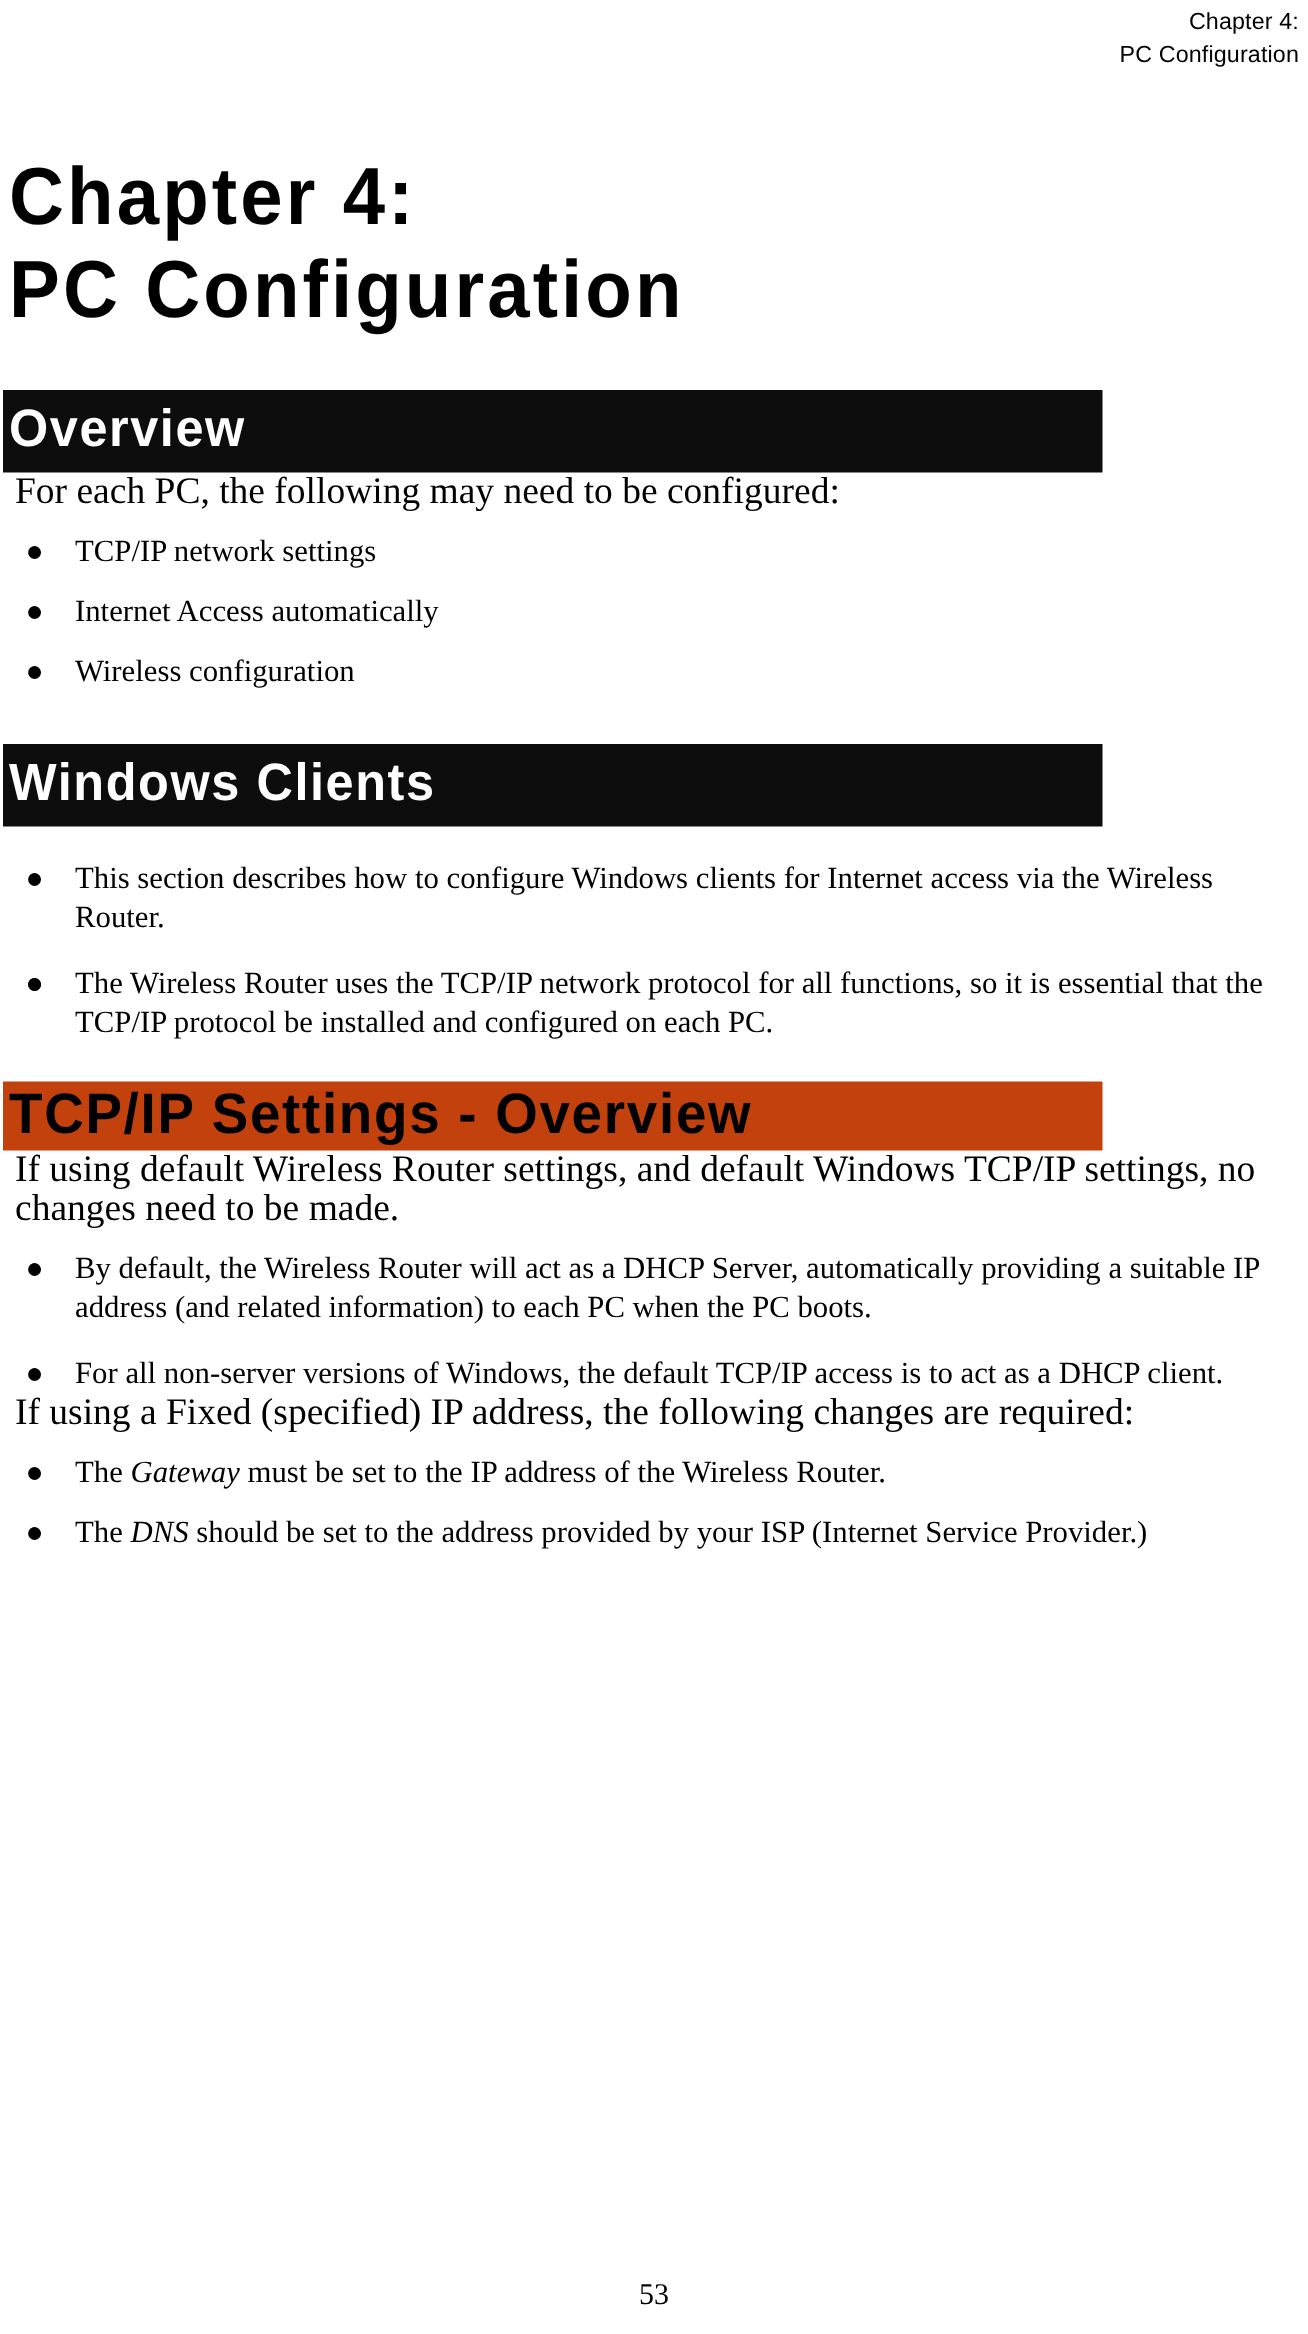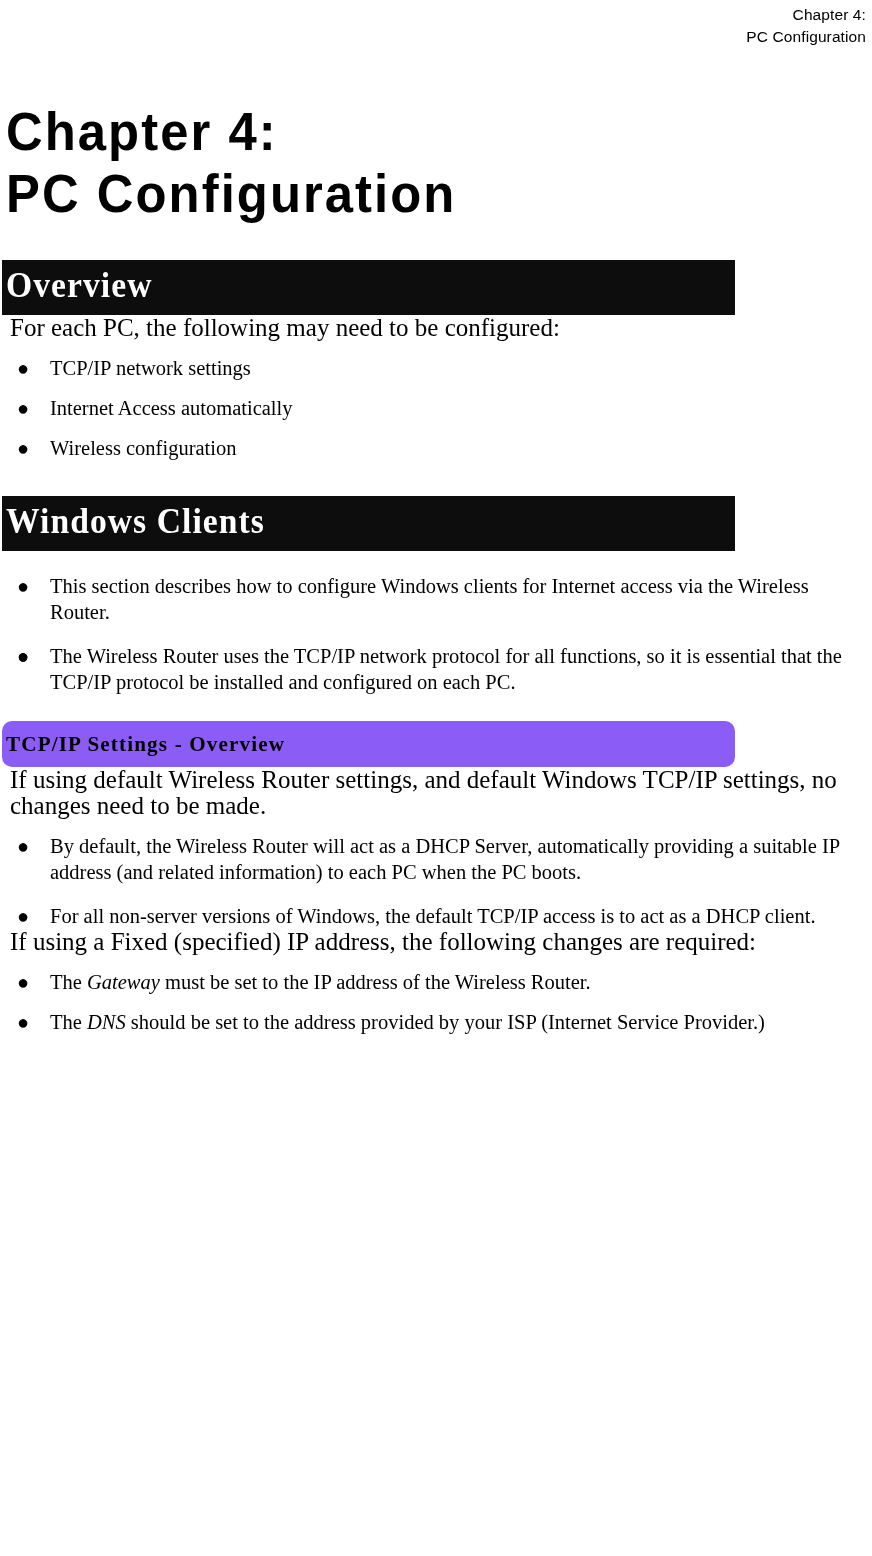--- a/index.html
+++ b/index.html
@@ -51,38 +51,37 @@
   }
   .chapter-title .line2 { display: block; }
 
   
   .banner {
     margin: 0;
     width: 733px;
     margin-left: -4px;
     box-sizing: border-box;
     padding: 6px 0 9px 4px;
-    font-family: Liberation Serif, serif;
+    font-family: Liberation Sans, sans-serif;
     font-weight: bold;
     font-size: 35px;
     line-height: 40px;
     letter-spacing: 1.1px;
   }
   .banner-dark {
     background: #0d0d0d;
     color: #ffffff;
   }
   .banner-gray {
-    background: #8b5cf6;
+    background: #c2410c;
     color: #000000;
-    font-size: 22px;
+    font-size: 38px;
     line-height: 33px;
     padding: 6px 0 7px 4px;
     letter-spacing: 1.2px;
-    border-radius: 10px;
   }
   .banner span { display: inline-block; transform: scaleX(0.96); transform-origin: left center; }
 
   .spacer-overview   { height: 36px; }
   .spacer-windows    { height: 35px; }
   .spacer-tcp        { height: 26px; }
 
   
   p.body {
     font-size: 25px;
@@ -210,14 +209,17 @@
     <li>
       <span class="bullet-dot">●</span>
       <span>The </span><span class="em">Gateway</span><span> must be set to the IP address of the Wireless Router.</span>
     </li>
     <li>
       <span class="bullet-dot">●</span>
       <span>The </span><span class="em">DNS</span><span> should be set to the address provided by your ISP (Internet Service Provider.)</span>
     </li>
   </ul>
 
+  <div class="page-footer">
+    <span>53</span>
+  </div>
 
 </div>
 
 </body></html>

